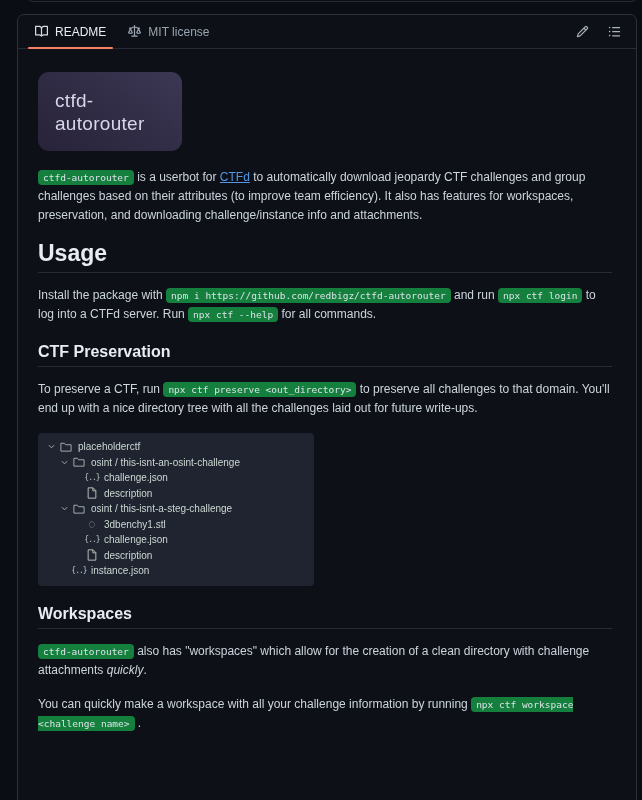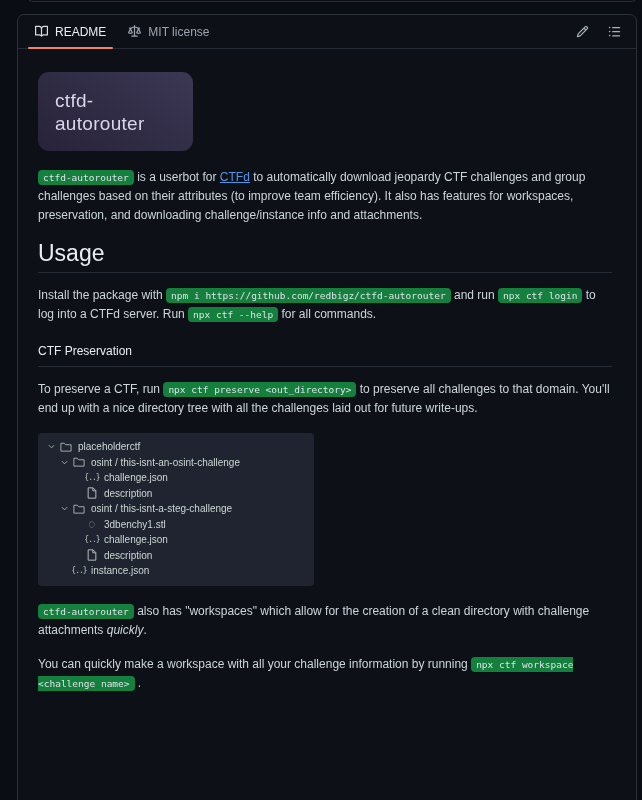--- a/index.html
+++ b/index.html
@@ -39,40 +39,40 @@
     width:24px; height:24px; display:flex; align-items:center; justify-content:center;
     background:none; border:none; cursor:pointer; border-radius:5px; padding:0;
   }
   .icon-btn svg { width:13px; height:13px; fill:#a9b2bd; }
   
   .content {
     padding:23px 24px 30px 20px;
     color:#ccd4dc; font-size:12px; line-height:19px;
   }
   .logo {
-    width:155px; height:79px; border-radius:11px;
+    width:144px; height:79px; border-radius:11px;
     background:linear-gradient(215deg, #3c3754 0%, #312d46 48%, #282339 100%);
     display:flex; flex-direction:column; justify-content:center;
     padding-left:17px; margin:0 0 17px;
     font-size:19px; line-height:23px; letter-spacing:.3px; color:#d8d6e8;
   }
   p { margin:0 0 15px; }
   code.inline {
     font-family:"DejaVu Sans Mono", monospace; font-size:9.5px;
     background:#15803d; color:#dce2e9;
     padding:2px 5px; border-radius:4px;
   }
   a.inline-link { color:#5296e8; text-decoration:underline; cursor:pointer; }
   em { font-style:italic; }
   h1, h2 {
-    color:#e9edf3; font-weight:normal; margin:16px 0 13px;
+    color:#e9edf3; font-weight:bold; margin:16px 0 13px;
     padding-bottom:6px; border-bottom:1px solid #262c36;
   }
   h1 { font-size:23px; line-height:25px; }
-  h2 { font-size:12px; line-height:19px; margin-top:18px; padding-bottom:5px; }
+  h2 { font-size:16px; line-height:19px; margin-top:18px; padding-bottom:5px; }
   
   .tree {
     width:276px; background:#1f2430; border-radius:4px;
     padding:6px 0 7px; margin:6px 0 16px;
     font-size:10px; color:#ccd8d2; line-height:15px;
   }
   .tree-row { display:flex; align-items:center; height:15.5px; white-space:nowrap; }
   .tree-row .chev { width:13px; flex:none; display:flex; align-items:center; justify-content:center; color:#aab6b0; }
   .tree-row .chev svg { width:9px; height:9px; }
   .tree-row .ticon { width:16px; flex:none; display:flex; align-items:center; justify-content:center; color:#b9c6bf; }
@@ -209,17 +209,18 @@
           <span class="tree-label">description</span>
         </div>
         <div class="tree-row" style="padding-left: 33px;">
           <span class="ticon">
             <span class="json-glyph">{..}</span>
           </span>
           <span class="tree-label">instance.json</span>
         </div>
       </div>
 
+    <h2>Workspaces</h2>
     <p><code class="inline">ctfd-autorouter</code> also has "workspaces" which allow for the creation of a clean directory with challenge attachments <em>quickly</em>.</p>
     <p>You can quickly make a workspace with all your challenge information by running <code class="inline">npx ctf workspace &lt;challenge name&gt;</code> .</p>
 
   </div>
 </div>
 
 </body></html>

